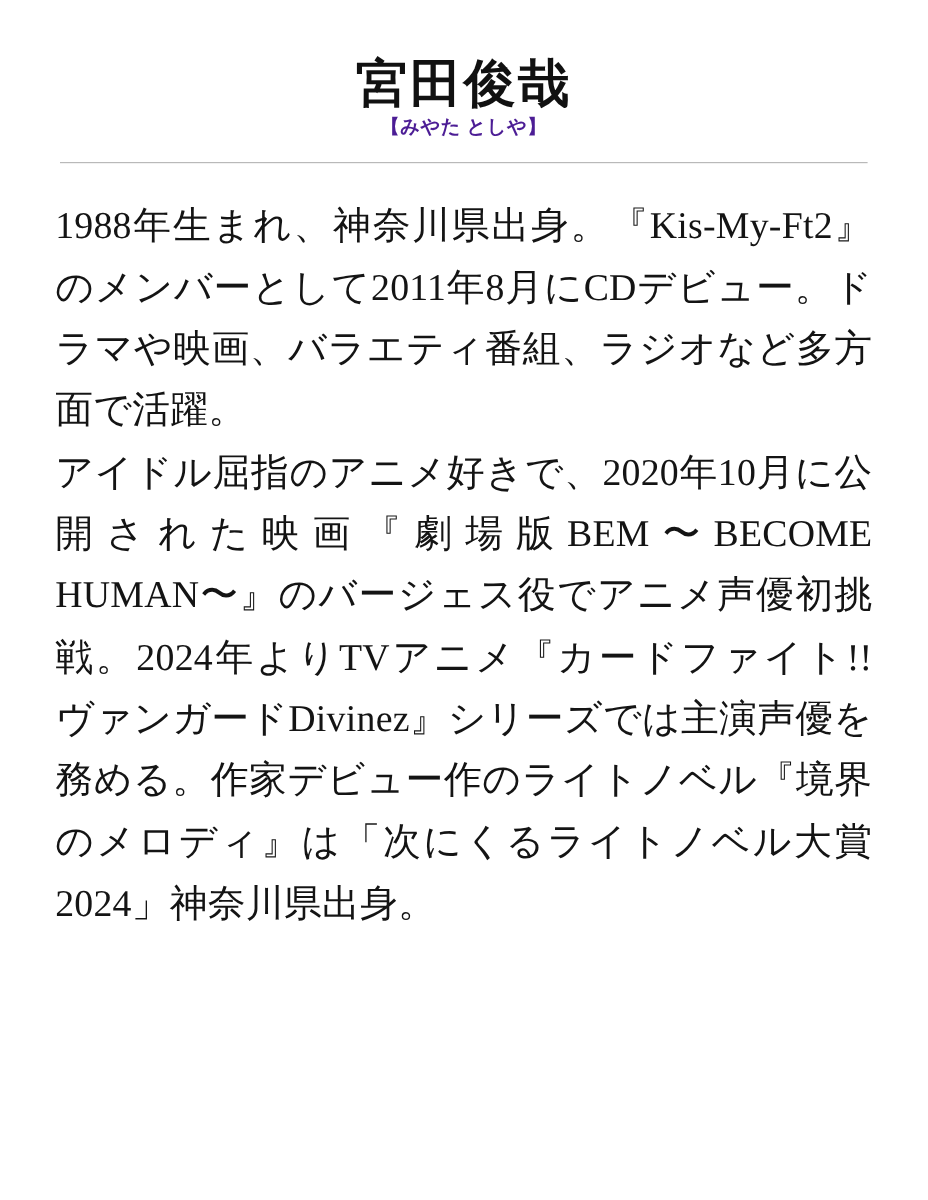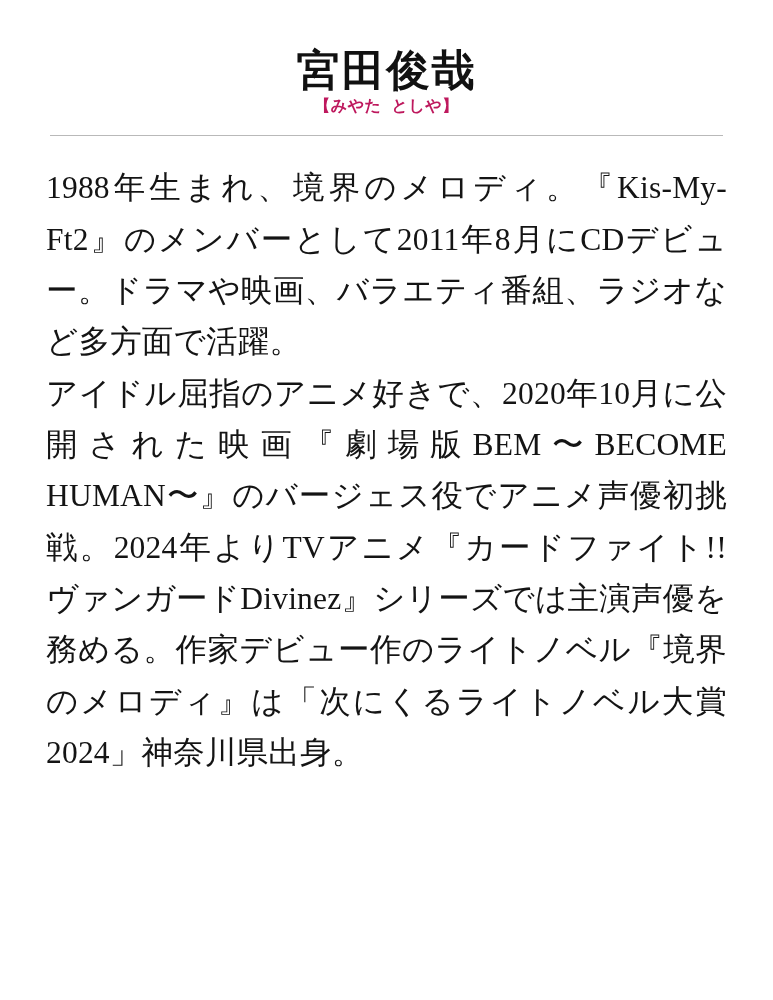--- a/index.html
+++ b/index.html
@@ -30,26 +30,26 @@
   .profile-name {
     font-family: "DejaVu Serif", "Liberation Serif", serif;
     font-size: 43px;
     font-weight: 700;
     letter-spacing: 2px;
     line-height: 1.12;
     margin: 0;
     color: #111111;
   }
   .profile-reading {
-    font-family: Liberation Mono, monospace;
+    font-family: Liberation Serif, serif;
     font-size: 16px;
     font-weight: 700;
     letter-spacing: 0.5px;
     margin: 2px 0 0 0;
-    color: #be185d;
+    color: #4c1d95;
   }
   .divider {
     border: 0;
     border-top: 1px solid #b9b9b9;
     margin: 18px 4px 0 4px;
   }
   .bio {
     margin-top: 26px;
     font-family: "Liberation Serif", "DejaVu Serif", serif;
     font-size: 31.5px;
@@ -72,17 +72,17 @@
 <div class="page">
 
   <div class="profile-header">
     <h1 class="profile-name">宮田俊哉</h1>
     <div class="profile-reading">【みやた としや】</div>
   </div>
 
   <hr class="divider">
 
   <div class="bio">
-    <p>1988年生まれ、境界のメロディ。『Kis-My-Ft2』のメンバーとして2011年8月にCDデビュー。ドラマや映画、バラエティ番組、ラジオなど多方面で活躍。</p>
+    <p>1988年生まれ、神奈川県出身。『Kis-My-Ft2』のメンバーとして2011年8月にCDデビュー。ドラマや映画、バラエティ番組、ラジオなど多方面で活躍。</p>
     <p>アイドル屈指のアニメ好きで、2020年10月に公開された映画『劇場版BEM〜BECOME HUMAN〜』のバージェス役でアニメ声優初挑戦。2024年よりTVアニメ『カードファイト!!　ヴァンガードDivinez』シリーズでは主演声優を務める。作家デビュー作のライトノベル『境界のメロディ』は「次にくるライトノベル大賞2024」神奈川県出身。</p>
   </div>
 
 </div>
 
 </body></html>

